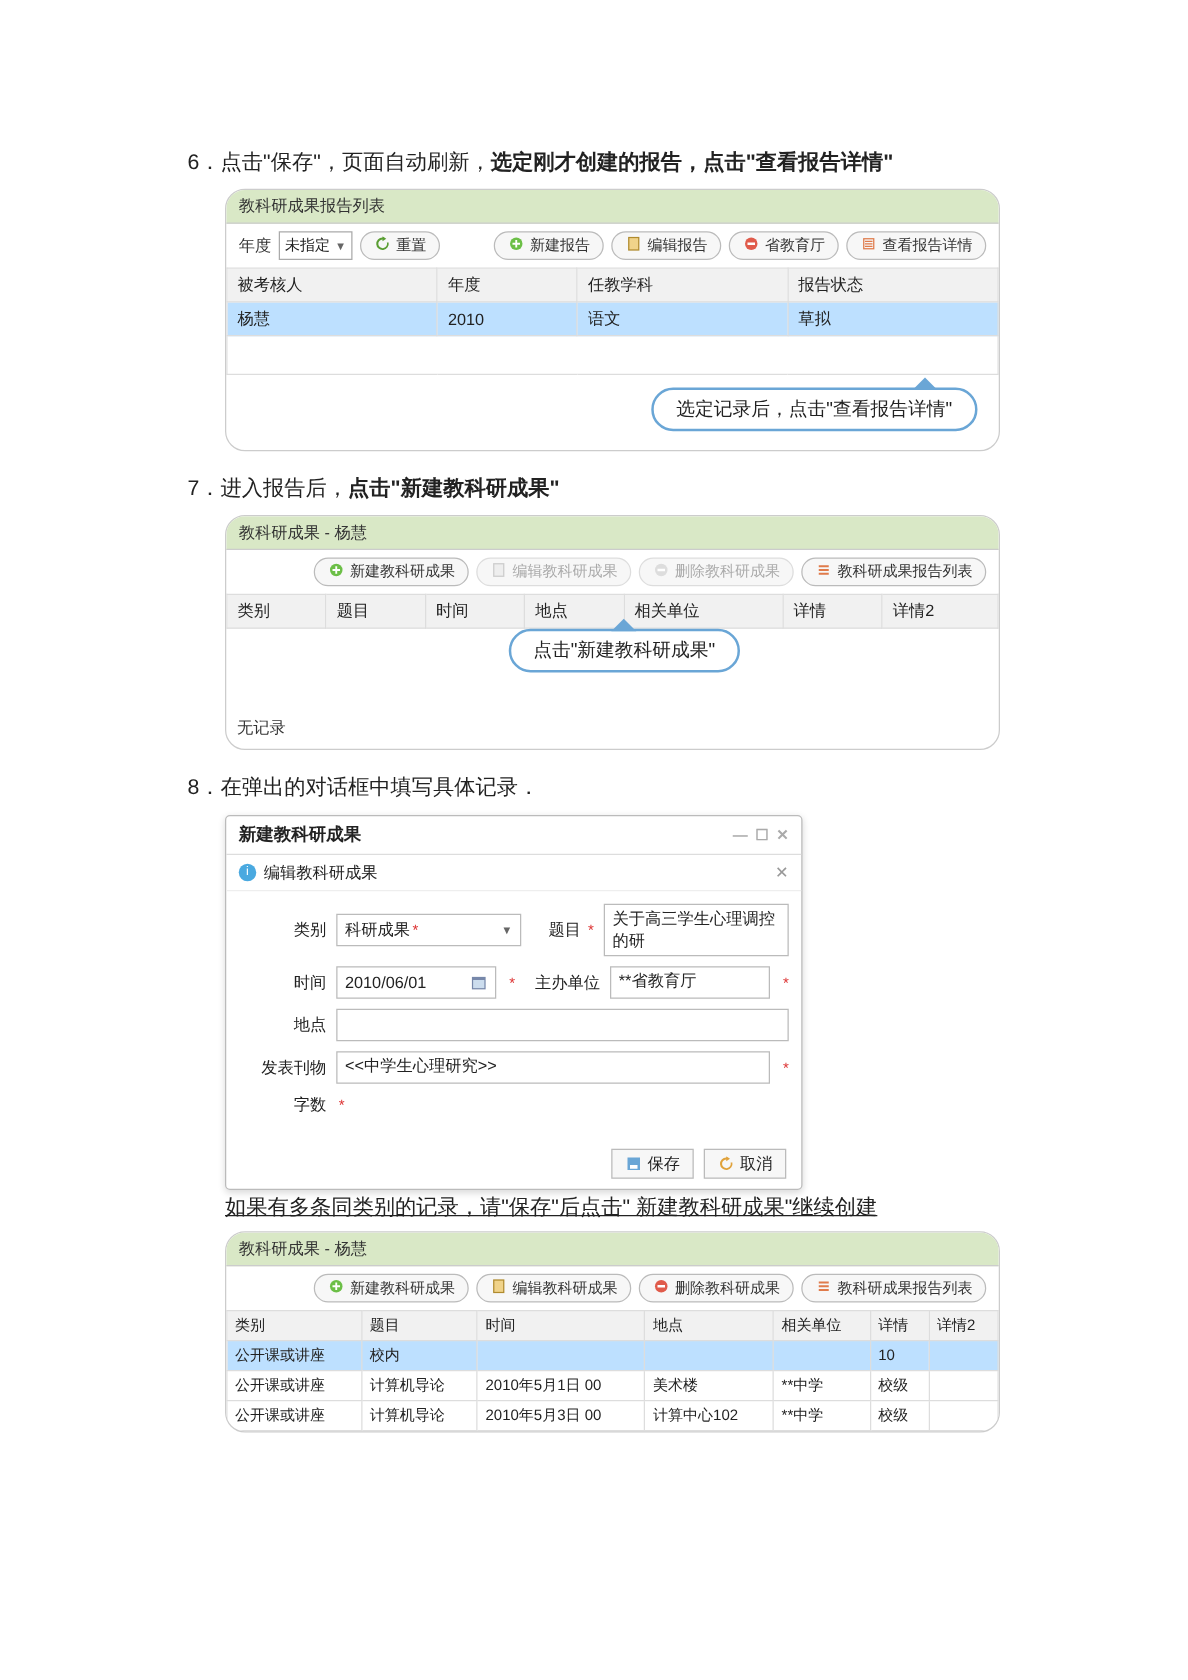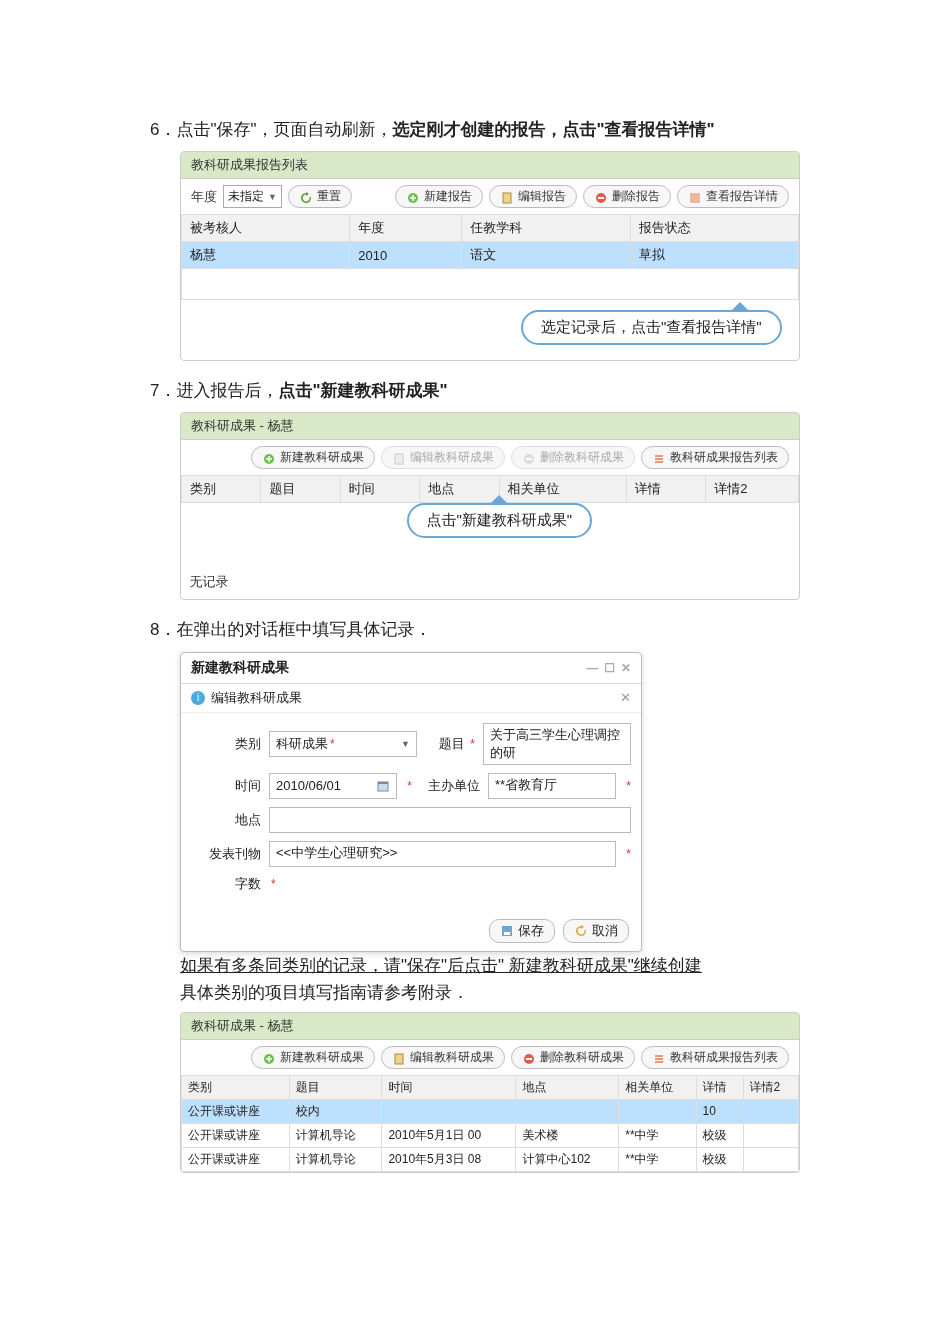--- a/index.html
+++ b/index.html
@@ -3,29 +3,29 @@
 <meta charset="utf-8">
 <style>
   body{margin:0;background:#fff;font-family:"Microsoft YaHei",Arial,sans-serif;font-size:14px;color:#222}
   .page{width:950px;margin:0 auto;padding:100px 150px 80px 150px;box-sizing:border-box}
   .step{margin:16px 0 8px 0;font-size:17px;line-height:1.6}
   .step-num{}
   .step-bold{font-weight:bold}
   .sub-note{margin-left:30px;font-size:17px;line-height:1.6;text-decoration:underline}
   .sub-note2{margin-left:30px;font-size:17px;line-height:1.6}
 
-  .panel{border:1px solid #ccc;border-radius:4px;margin:6px 0 0 30px;background:#fff;overflow:hidden}
+  .panel{border:1px solid #ccc;border-radius:16px;margin:6px 0 0 30px;background:#fff;overflow:hidden}
   .panel-hd{background:#d9e8c6;border-bottom:1px solid #ccc;padding:4px 10px;font-size:13px;color:#333}
   .toolbar{display:flex;align-items:center;padding:6px 10px;gap:6px;position:relative}
   .toolbar-left{display:flex;align-items:center;gap:6px;flex:1}
   .toolbar-right{display:flex;align-items:center;gap:6px}
   .label{font-size:13px;color:#333}
   .select{display:inline-flex;align-items:center;border:1px solid #aaa;background:#fff;padding:2px 4px;font-size:12px;gap:4px}
   .select .chev{font-size:9px;color:#666}
-  .btn{display:inline-flex;align-items:flex-end;gap:4px;border:1px solid #bbb;border-radius:12px;background:#f7f7f7;padding:2px 10px;font-size:12px;color:#333;white-space:nowrap}
+  .btn{display:inline-flex;align-items:flex-start;gap:4px;border:1px solid #bbb;border-radius:12px;background:#f7f7f7;padding:2px 10px;font-size:12px;color:#333;white-space:nowrap}
   .btn.disabled{color:#aaa;border-color:#ddd}
   .ico{display:inline-flex;width:14px;height:14px;align-items:center;justify-content:center}
   .ico svg{display:block}
 
   table{border-collapse:collapse;width:100%;font-size:13px}
   th,td{border:1px solid #ddd;padding:4px 8px;text-align:left}
   th{background:#f1f1f1;font-weight:normal}
   tr.sel td{background:#bde0ff}
 
   .callout-wrap{position:relative;height:60px}
@@ -50,21 +50,21 @@
   .dlg-sub .close{margin-left:auto;color:#999;font-size:13px}
   .dlg-body{padding:10px}
   .frow{display:flex;align-items:center;margin-bottom:8px;gap:8px}
   .flab{width:70px;text-align:right;font-size:13px}
   .finp{border:1px solid #bbb;padding:2px 6px;font-size:13px;min-height:20px;background:#fff;flex:1}
   .finp.sel{display:flex;align-items:center}
   .finp .chev{font-size:9px;color:#666;margin-left:auto}
   .req{color:#d33;font-size:12px;margin-left:2px}
   .fhalf{flex:1}
   .dlg-ft{display:flex;justify-content:flex-end;gap:8px;padding:8px 12px}
-  .dbtn{display:inline-flex;align-items:center;gap:4px;border:1px solid #bbb;border-radius:10px;background:#f7f7f7;padding:2px 10px;font-size:13px}
+  .dbtn{display:inline-flex;align-items:center;gap:4px;border:1px solid #bbb;border-radius:0;background:#f7f7f7;padding:2px 10px;font-size:13px}
 
   .table3 td,.table3 th{font-size:12px;padding:3px 6px}
   tr.sel2 td{background:#bde0ff}
 </style>
 </head>
 <body>
 
 <div class="page">
 
   <div class="step">
@@ -107,21 +107,21 @@
             </span>
           <span>编辑报告</span>
         </span>
         <span class="btn">
           <span class="ico">
               <svg width="12" height="12">
                 <circle cx="6" cy="6" r="5" fill="#e05b4b"></circle>
                 <rect x="3" y="5" width="6" height="2" fill="#fff"></rect>
               </svg>
             </span>
-          <span>删除报告</span>
+          <span>省教育厅</span>
         </span>
         <span class="btn">
           <span class="ico">
               <svg width="12" height="12">
                 <rect x="2" y="2" width="8" height="8" fill="none" stroke="#e07b4b"></rect>
                 <path d="M3 4h6M3 6h6M3 8h6" stroke="#e07b4b"></path>
               </svg>
             </span>
           <span>查看报告详情</span>
         </span>
@@ -294,21 +294,20 @@
             <svg width="12" height="12">
               <path d="M6 1a5 5 0 1 0 4.9 4H9.5A3.5 3.5 0 1 1 6 2.5V4l3-2-3-2z" fill="#e0a23b"></path>
             </svg>
           </span>
         <span>取消</span>
       </span>
     </div>
   </div>
 
   <div class="sub-note">如果有多条同类别的记录，请"保存"后点击" 新建教科研成果"继续创建</div>
-  <div class="sub-note2">具体类别的项目填写指南请参考附录．</div>
 
 
   <div class="panel">
     <div class="panel-hd">教科研成果 - 杨慧</div>
     <div class="toolbar">
       <div class="toolbar-left"></div>
       <div class="toolbar-right">
         <span class="btn">
           <span class="ico">
               <svg width="12" height="12">
@@ -370,21 +369,21 @@
         <td>计算机导论</td>
         <td>2010年5月1日 00</td>
         <td>美术楼</td>
         <td>**中学</td>
         <td>校级</td>
         <td></td>
       </tr>
       <tr>
         <td>公开课或讲座</td>
         <td>计算机导论</td>
-        <td>2010年5月3日 08</td>
+        <td>2010年5月3日 00</td>
         <td>计算中心102</td>
         <td>**中学</td>
         <td>校级</td>
         <td></td>
       </tr>
     </tbody>
       </table>
   </div>
 
 </div>

